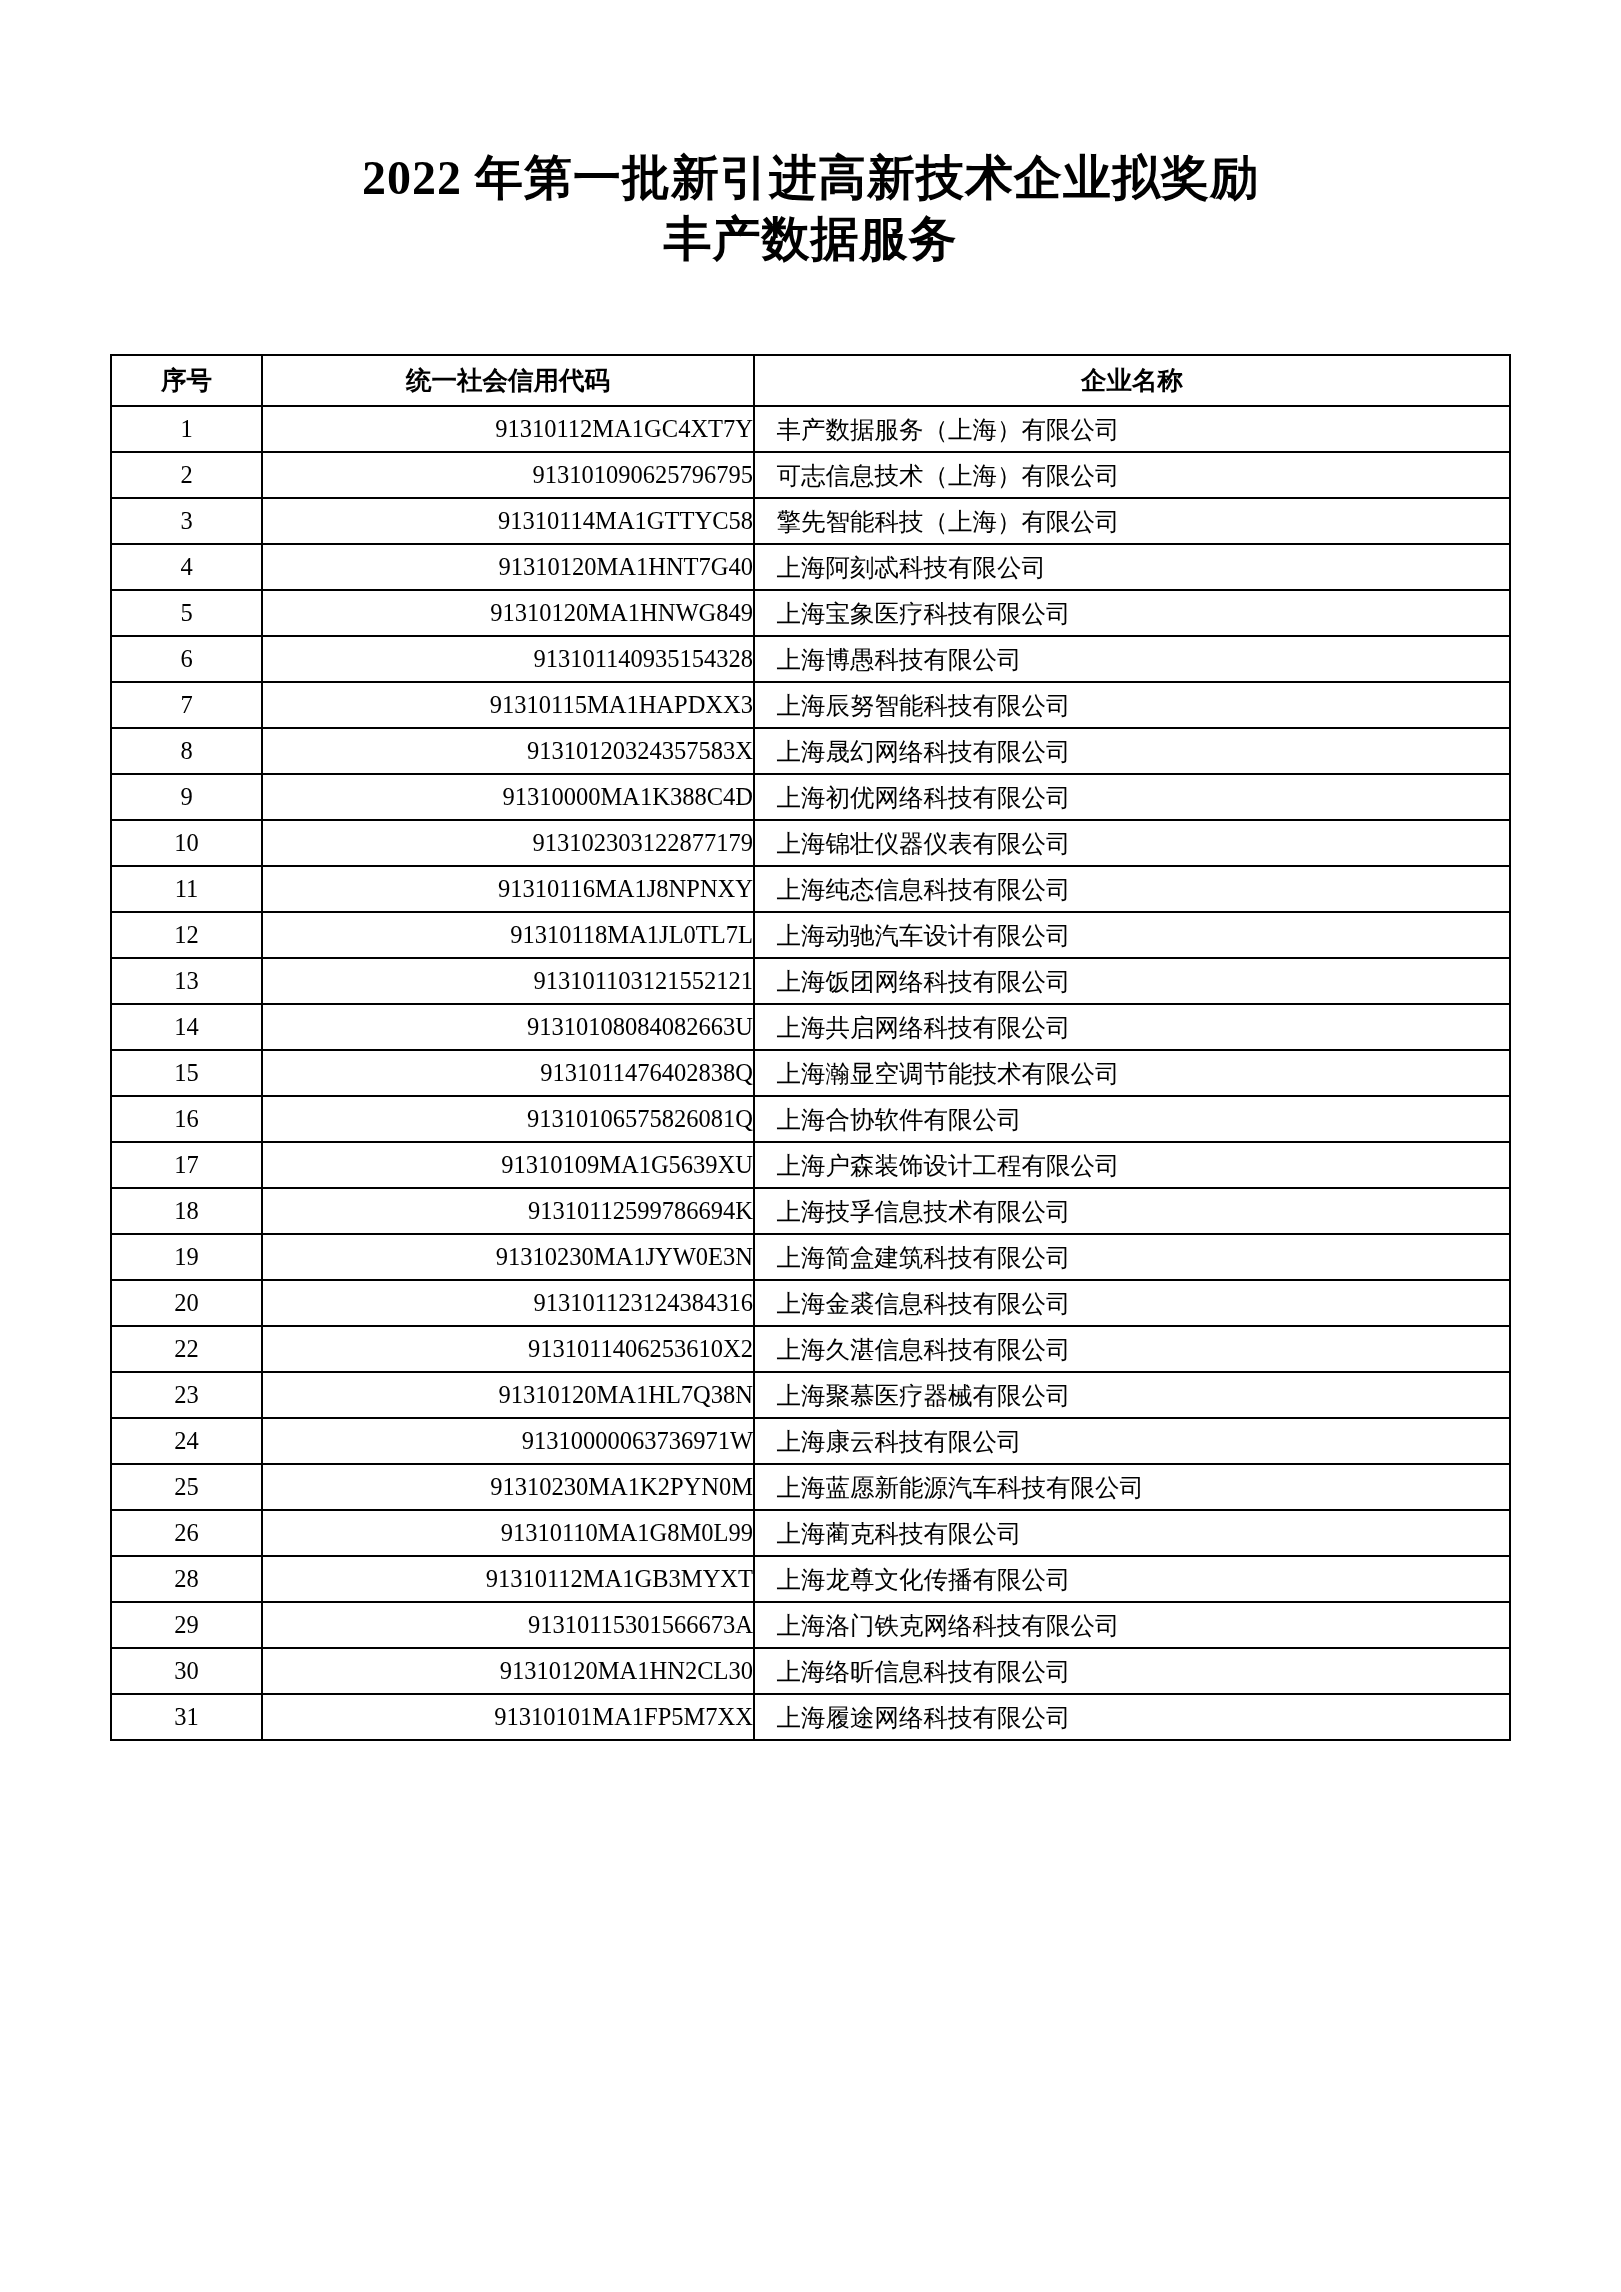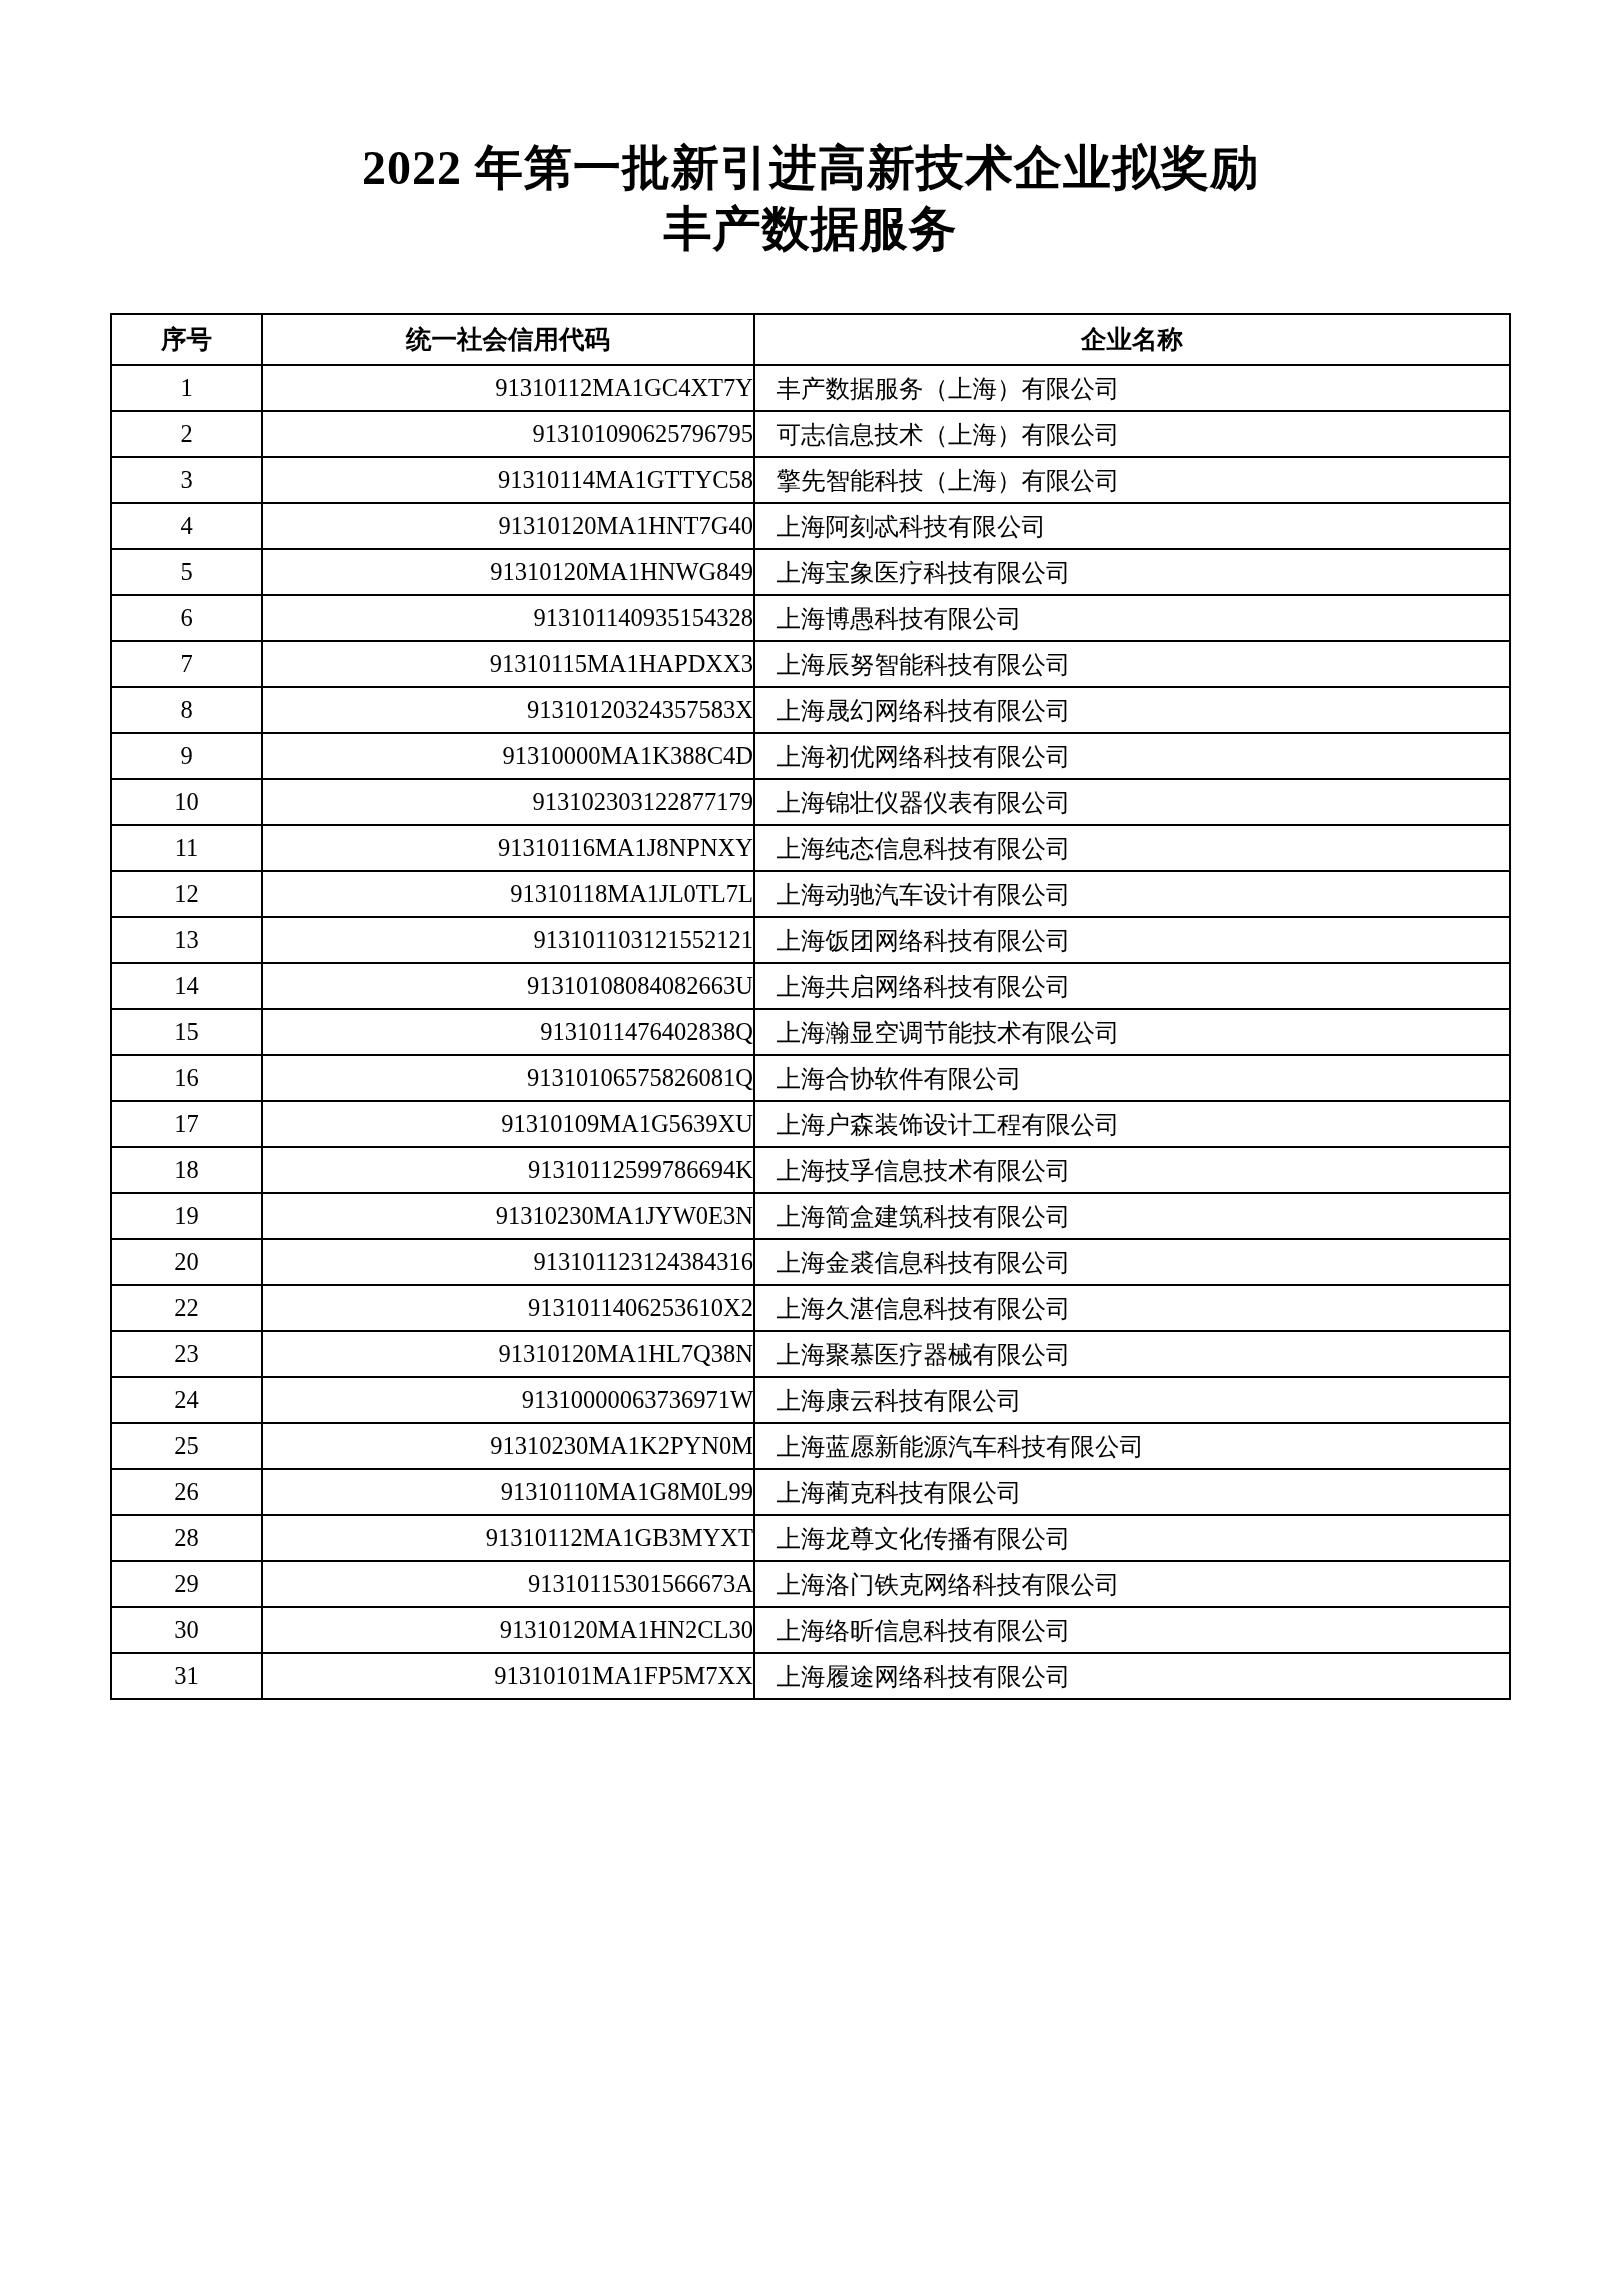--- a/index.html
+++ b/index.html
@@ -14,35 +14,35 @@
     font-family: "Liberation Serif", "DejaVu Serif", serif;
     color: #000000;
   }
   .page {
     width: 1621px;
     height: 2293px;
     background: #ffffff;
     overflow: hidden;
   }
   .doc-title {
-    margin: 2px;
+    margin: 12px;
     padding-top: 135px;
     text-align: center;
     font-family: "Liberation Serif", "DejaVu Serif", serif;
     font-weight: 700;
     font-size: 48px;
     line-height: 61px;
     color: #000000;
     letter-spacing: 1px;
   }
   .doc-title .title-line {
     display: block;
   }
   .announce-table {
-    margin: 54px auto 0 auto;
+    margin: 85px auto 0 auto;
     width: 1399px;
     border-collapse: collapse;
     table-layout: fixed;
     border: 2.9px solid #000000;
     font-size: 24.5px;
   }
   .announce-table th,
   .announce-table td {
     border: 2px solid #000000;
     height: 44px;

